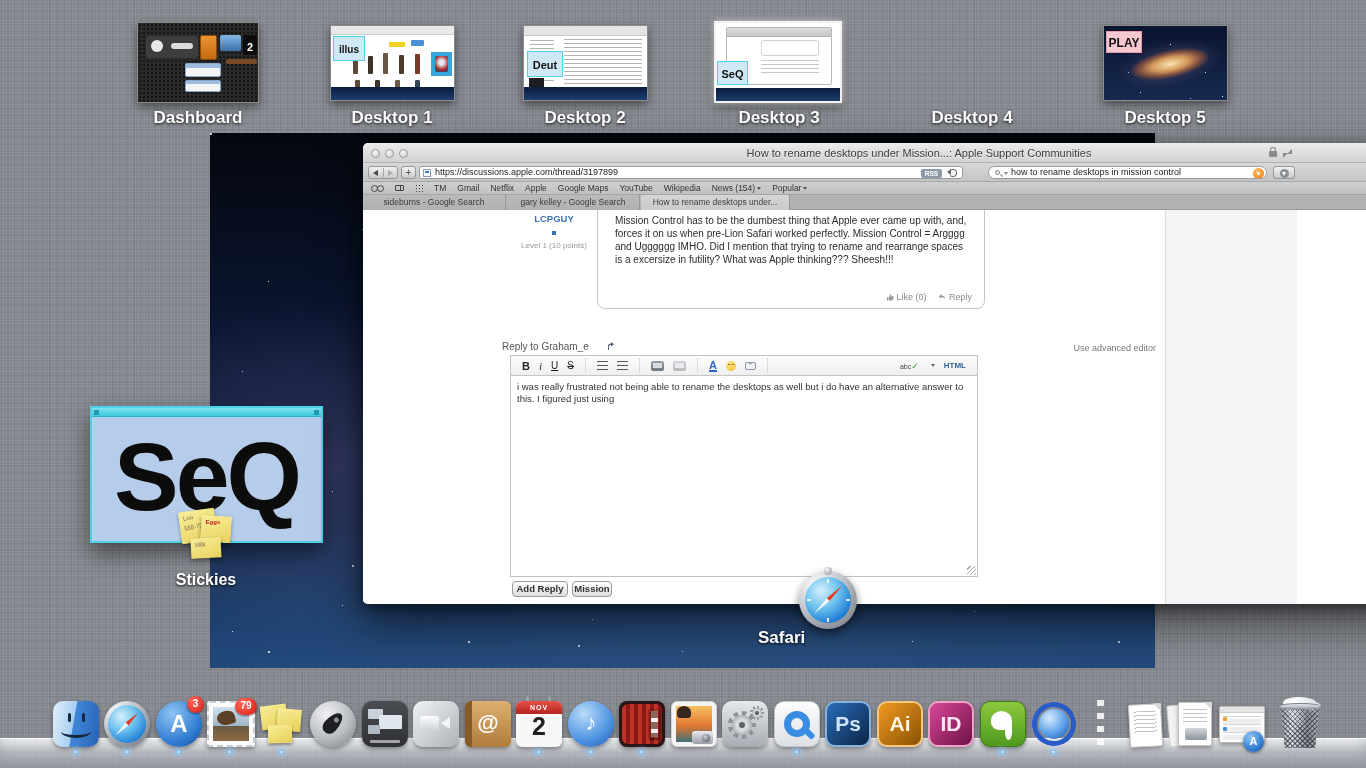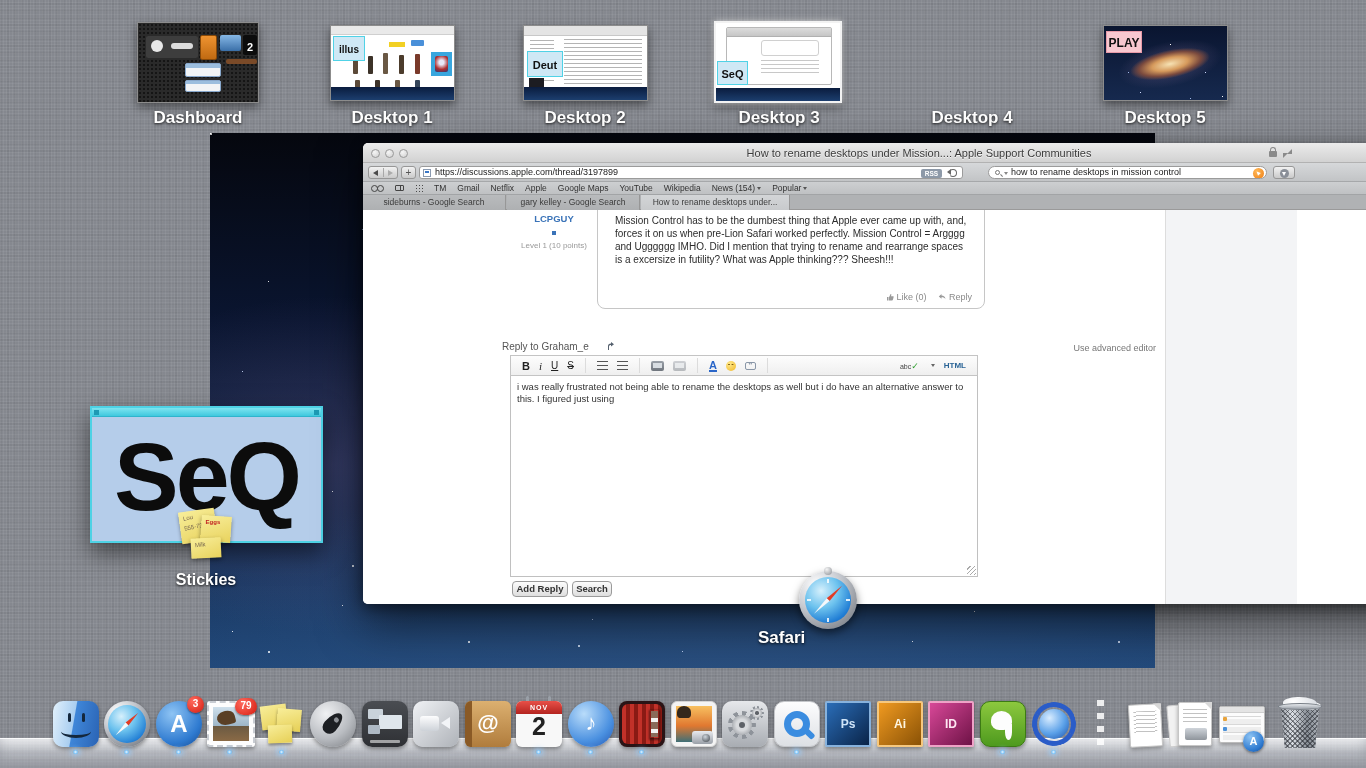--- a/index.html
+++ b/index.html
@@ -206,21 +206,21 @@
   .ip-palm{position:absolute;left:5px;top:4px;width:14px;height:12px;background:#35281c;border-radius:50% 50% 30% 30%;}
   .ip-cam{position:absolute;right:3px;bottom:2px;width:21px;height:13px;background:linear-gradient(180deg,#e8eaee,#9aa0a8);border-radius:3px;}
   .ip-cam::after{content:"";position:absolute;right:3px;top:2.5px;width:8px;height:8px;border-radius:50%;background:radial-gradient(circle at 40% 35%,#cfd6dd,#3c4248);}
   .di-sysprefs{border-radius:10px;background:linear-gradient(180deg,#e6e8eb,#a8acb2);box-shadow:0 2px 4px rgba(0,0,0,0.4);}
   .gear{position:absolute;border-radius:50%;background:repeating-conic-gradient(#8e939a 0 20deg,rgba(0,0,0,0) 20deg 40deg);}
   .gear::before{content:"";position:absolute;left:15%;top:15%;width:70%;height:70%;border-radius:50%;background:radial-gradient(circle,#d8dadd 0 40%,#84888e 100%);}
   .gear::after{content:"";position:absolute;left:38%;top:38%;width:24%;height:24%;border-radius:50%;background:#5e6268;}
   .di-quicktime{border-radius:10px;background:linear-gradient(180deg,#fdfdfe,#dde0e4);border:1px solid #c4c6ca;box-shadow:0 2px 4px rgba(0,0,0,0.4);}
   .qt-q{position:absolute;left:9px;top:9px;width:26px;height:26px;border:7px solid #3a8ce0;border-radius:50%;}
   .qt-tail{position:absolute;left:29px;top:29px;width:11px;height:6px;background:#3a8ce0;transform:rotate(45deg);border-radius:2px;}
-  .adobe{border-radius:2px;box-shadow:0 2px 4px rgba(0,0,0,0.4);color:#fff;font-size:12px;font-weight:bold;text-align:center;line-height:42px;}
+  .adobe{border-radius:10px;box-shadow:0 2px 4px rgba(0,0,0,0.4);color:#fff;font-size:21px;font-weight:bold;text-align:center;line-height:42px;}
   .di-ps{background:linear-gradient(135deg,#2a6db8,#0a2448);border:2px solid #87b2dd;color:#cfe4f8;}
   .di-ai{background:linear-gradient(135deg,#f09a20,#8a5206);border:2px solid #f6c87e;color:#fff6e2;text-align:center;}
   .di-id{background:linear-gradient(135deg,#d84898,#6e1246);border:2px solid #eea2c6;color:#ffe6f2;}
   .di-evernote{border-radius:10px;background:linear-gradient(180deg,#8cc83e,#4e9a1e);border:1px solid #3c7a14;box-shadow:0 2px 4px rgba(0,0,0,0.4);}
   .ev-head{position:absolute;left:10px;top:9px;width:21px;height:19px;background:#fdfdfd;border-radius:50% 50% 40% 40%;}
   .ev-trunk{position:absolute;left:24px;top:22px;width:7px;height:16px;background:#fdfdfd;border-radius:0 0 60% 60%;}
   .di-sync{box-shadow:none;}
   .sync-globe{position:absolute;left:8px;top:8px;width:30px;height:30px;border-radius:50%;background:radial-gradient(circle at 35% 30%,#d8ecff,#5aa0e8 55%,#1a4fa8);}
   .sync-arc{position:absolute;left:1px;top:1px;width:44px;height:44px;border:5px solid transparent;border-radius:50%;}
   .arc1{border-top-color:#2a5cc8;border-right-color:#2a5cc8;transform:rotate(-15deg);}
@@ -447,21 +447,21 @@
           <span class="spell"><span>abc</span><span class="spell-check">✓</span></span>
           <span class="tb-dd"></span>
           <span class="tb-html">HTML</span>
         </div>
       </div>
       <div id="editor-area">
         <span>i was really frustrated not being able to rename the desktops as well but i do have an alternative answer to this. I figured just using</span>
         <span id="resize-handle"></span>
       </div>
       <div id="add-reply-btn" class="form-btn">Add Reply</div>
-      <div id="cancel-btn" class="form-btn">Search</div>
+      <div id="cancel-btn" class="form-btn">Mission</div>
     </div>
   </div>
 
   <div id="safari-appicon" class="abs">
     <span class="knob"></span>
     <span class="face"></span>
     <span class="tick" style="left:28px;top:8px;width:2px;height:4px;"></span>
     <span class="tick" style="left:28px;bottom:7px;width:2px;height:4px;"></span>
     <span class="tick" style="left:8px;top:28px;width:4px;height:2px;"></span>
     <span class="tick" style="right:7px;top:28px;width:4px;height:2px;"></span>

